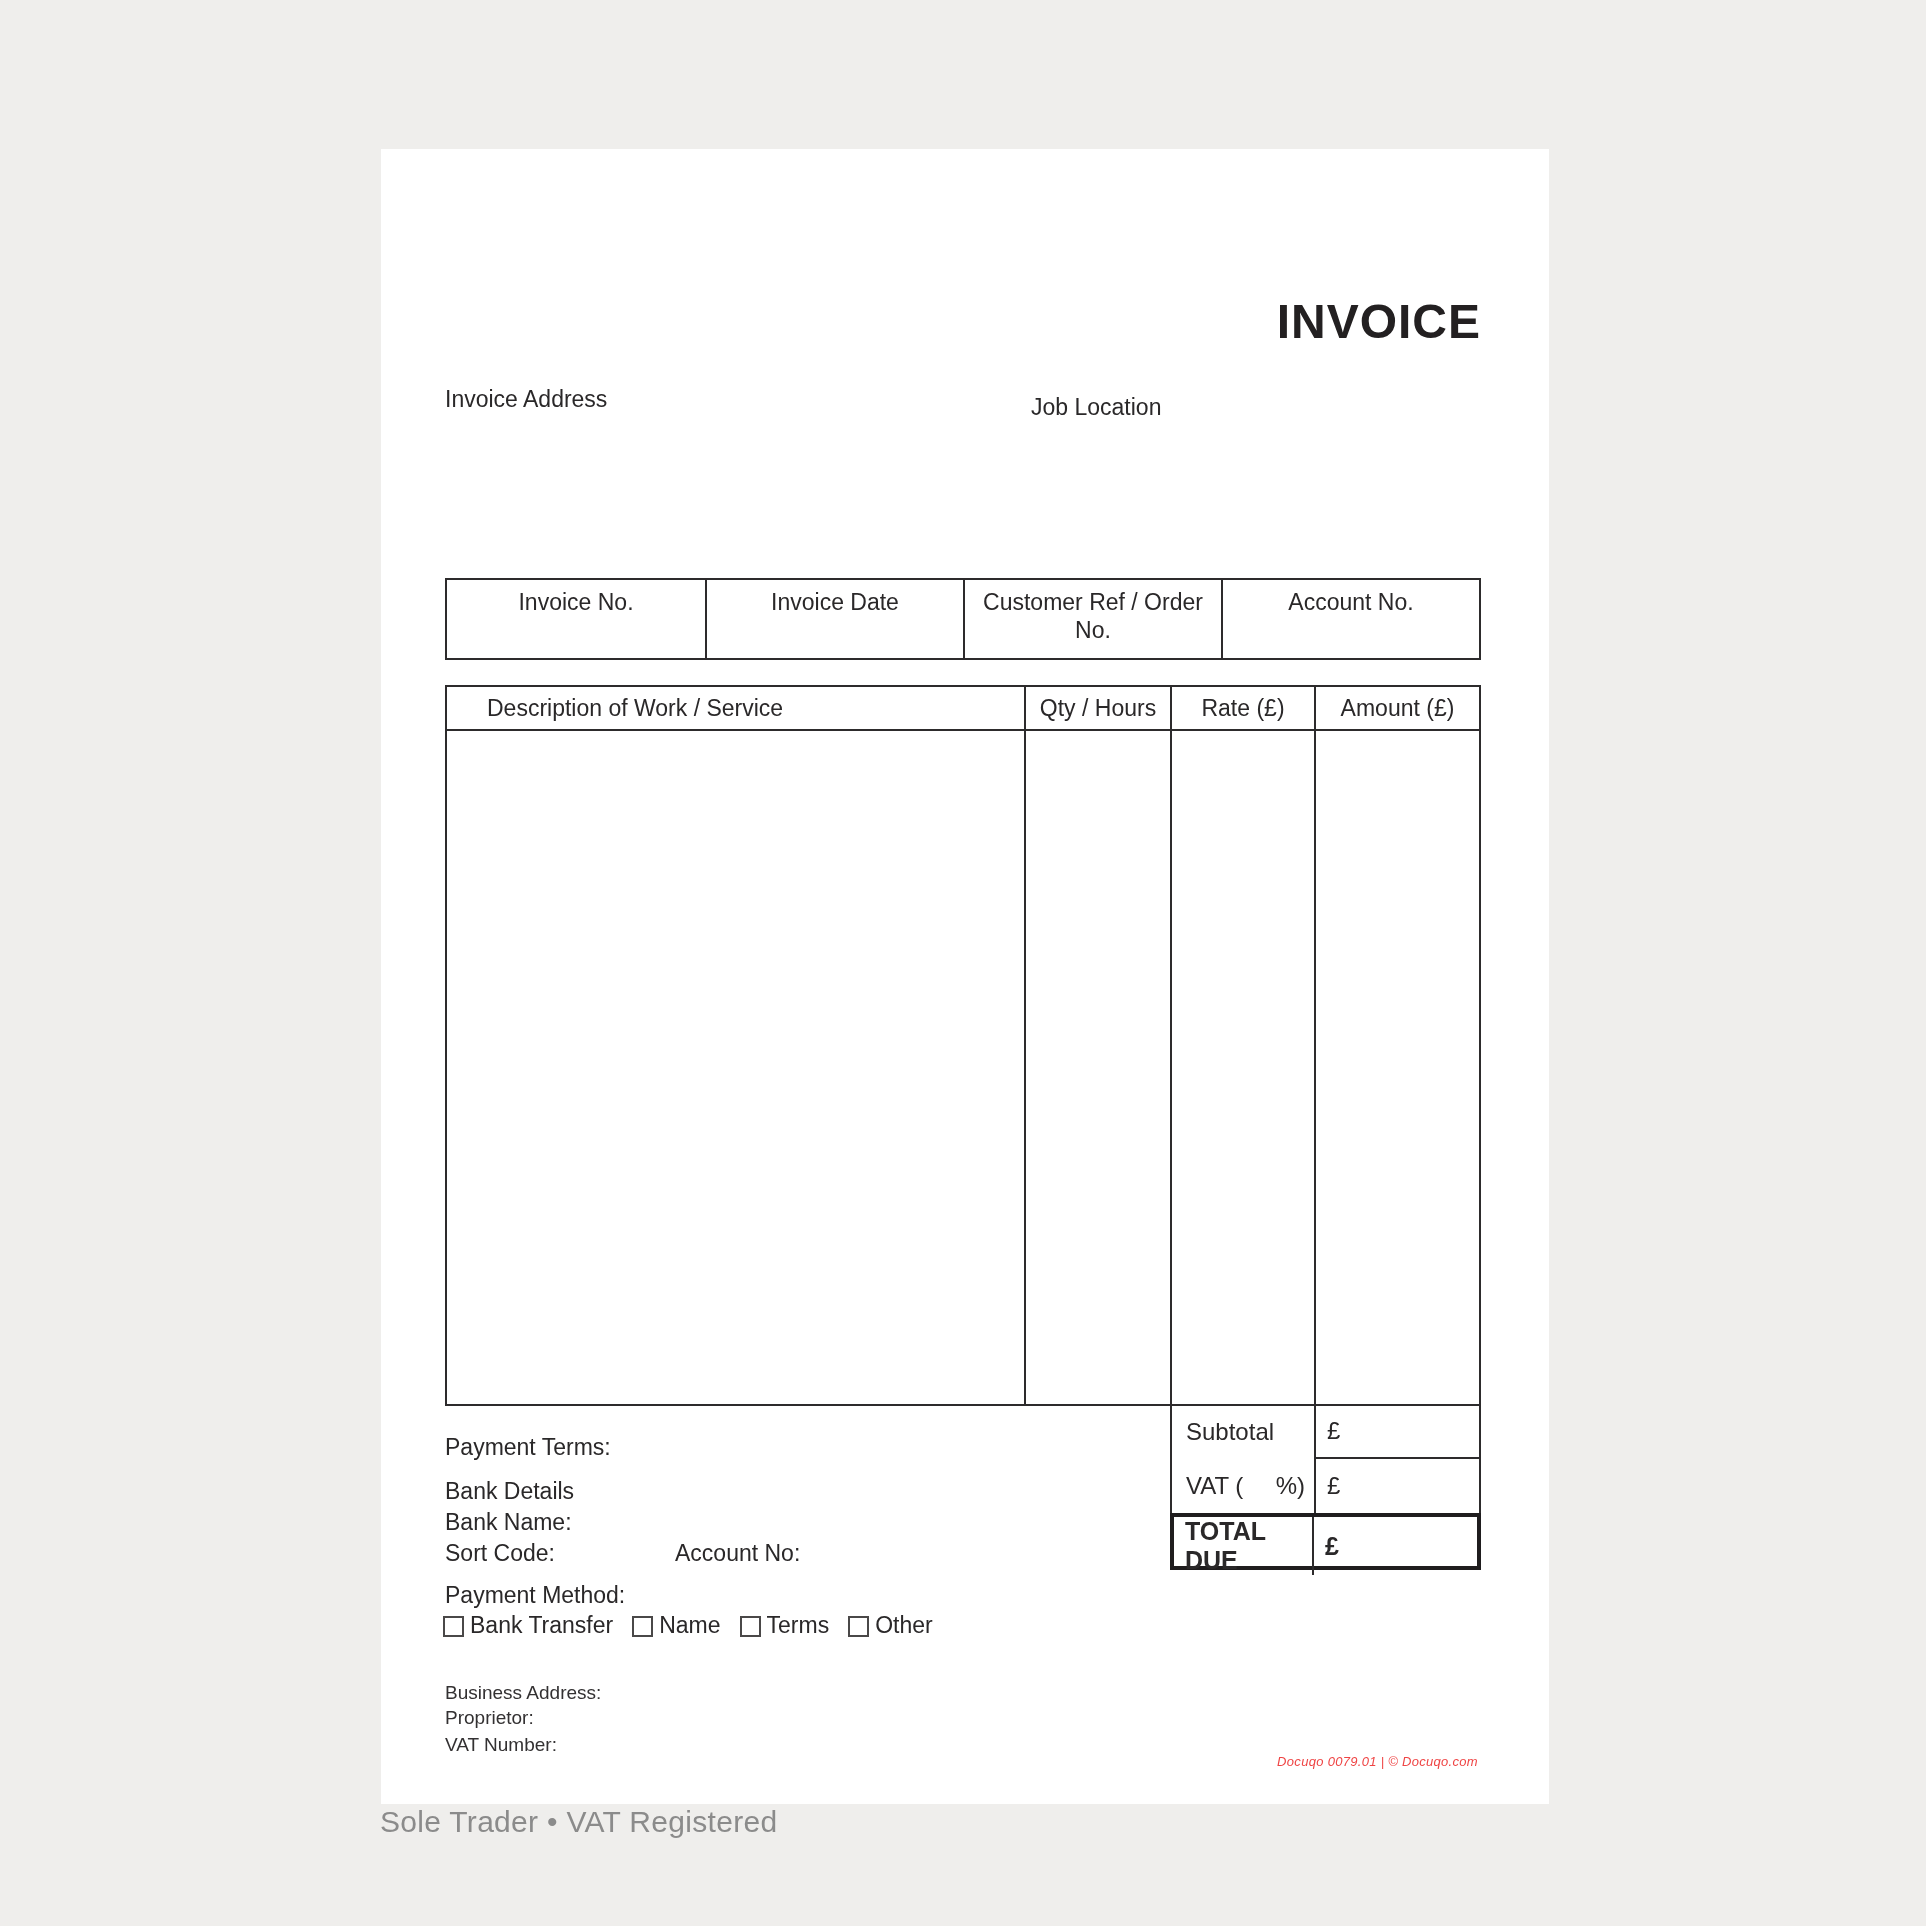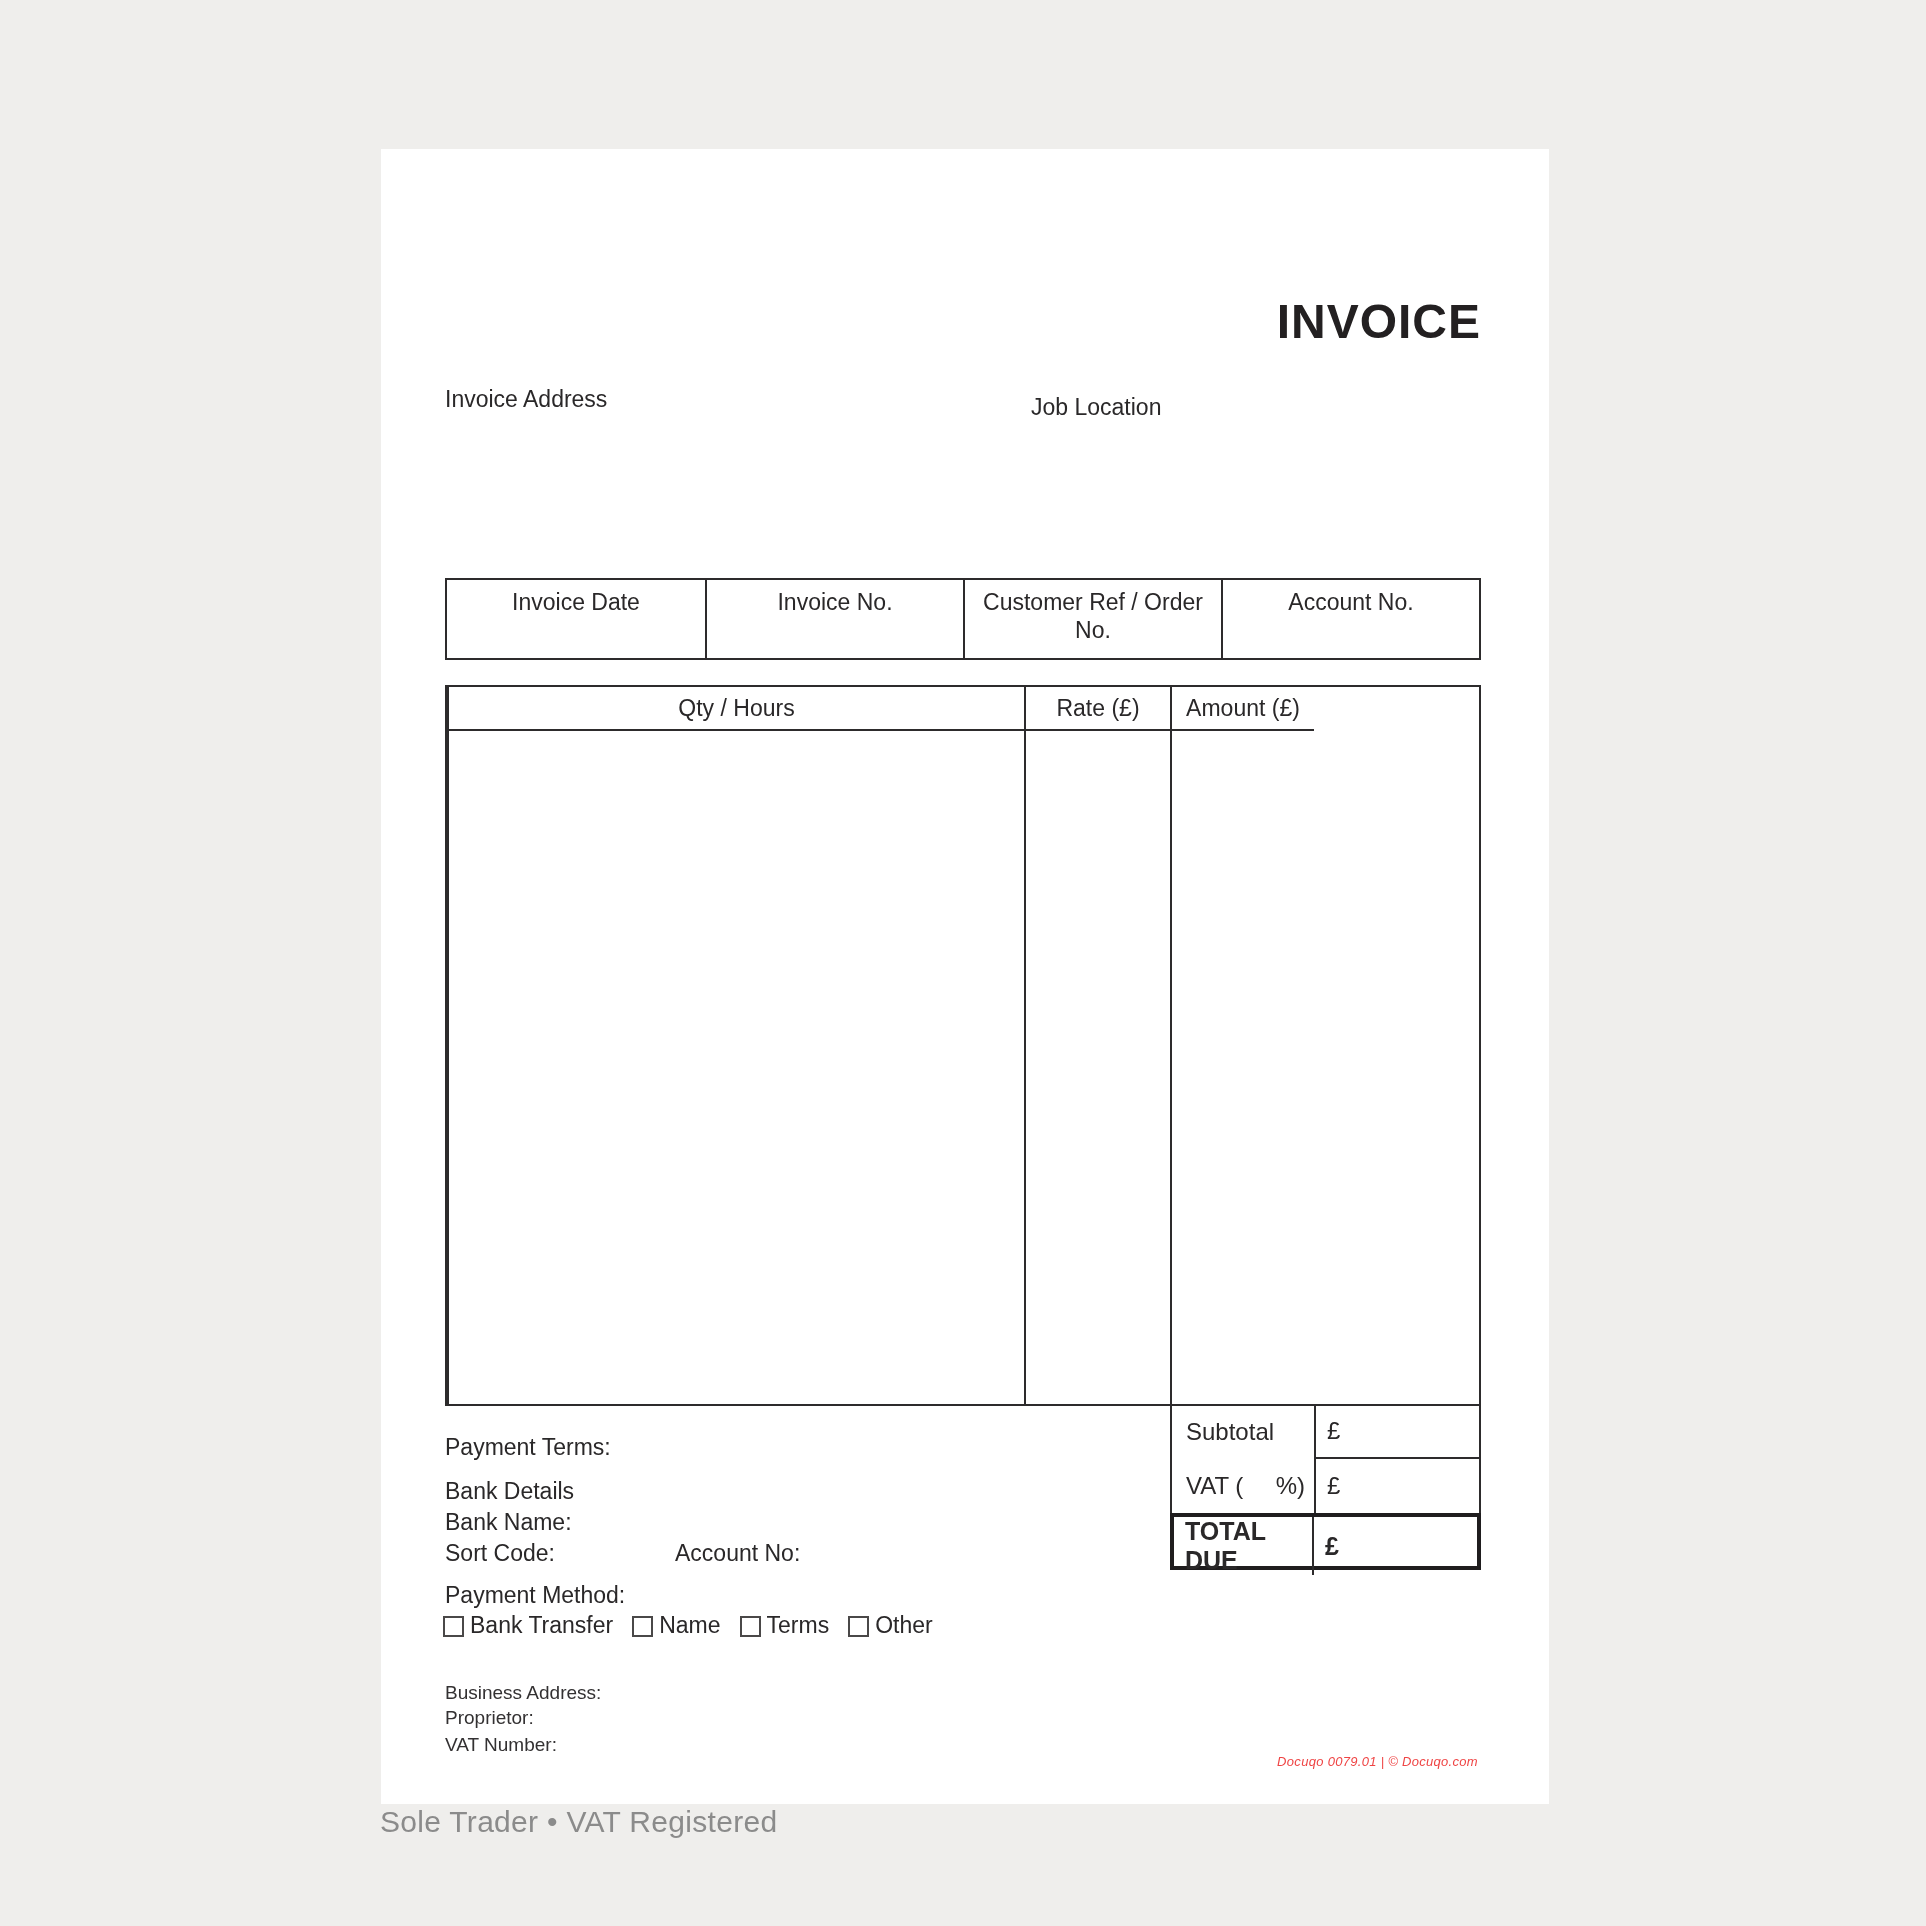--- a/index.html
+++ b/index.html
@@ -120,34 +120,35 @@
   <div class="abs invoice-title">INVOICE</div>
 
   <div class="abs invoice-address-label">Invoice Address</div>
 
   <div class="abs job-location-box">
     <span>Job Location</span>
   </div>
 
   <div class="abs info-table">
     <div class="info-cell">
+      <span>Invoice No.</span>
+    </div>
+    <div class="info-cell">
       <span>Invoice Date</span>
     </div>
     <div class="info-cell">
-      <span>Invoice No.</span>
-    </div>
-    <div class="info-cell">
       <span>Customer Ref / Order No.</span>
     </div>
     <div class="info-cell">
       <span>Account No.</span>
     </div>
   </div>
 
   <div class="abs main-table">
+    <div class="mt-cell first mt-head desc">Description of Work / Service</div>
     <div class="mt-cell mt-head">Qty / Hours</div>
     <div class="mt-cell mt-head">Rate (£)</div>
     <div class="mt-cell mt-head">Amount (£)</div>
     <div class="mt-cell first"></div>
     <div class="mt-cell"></div>
     <div class="mt-cell"></div>
     <div class="mt-cell"></div>
   </div>
 
   <div class="abs totals">

